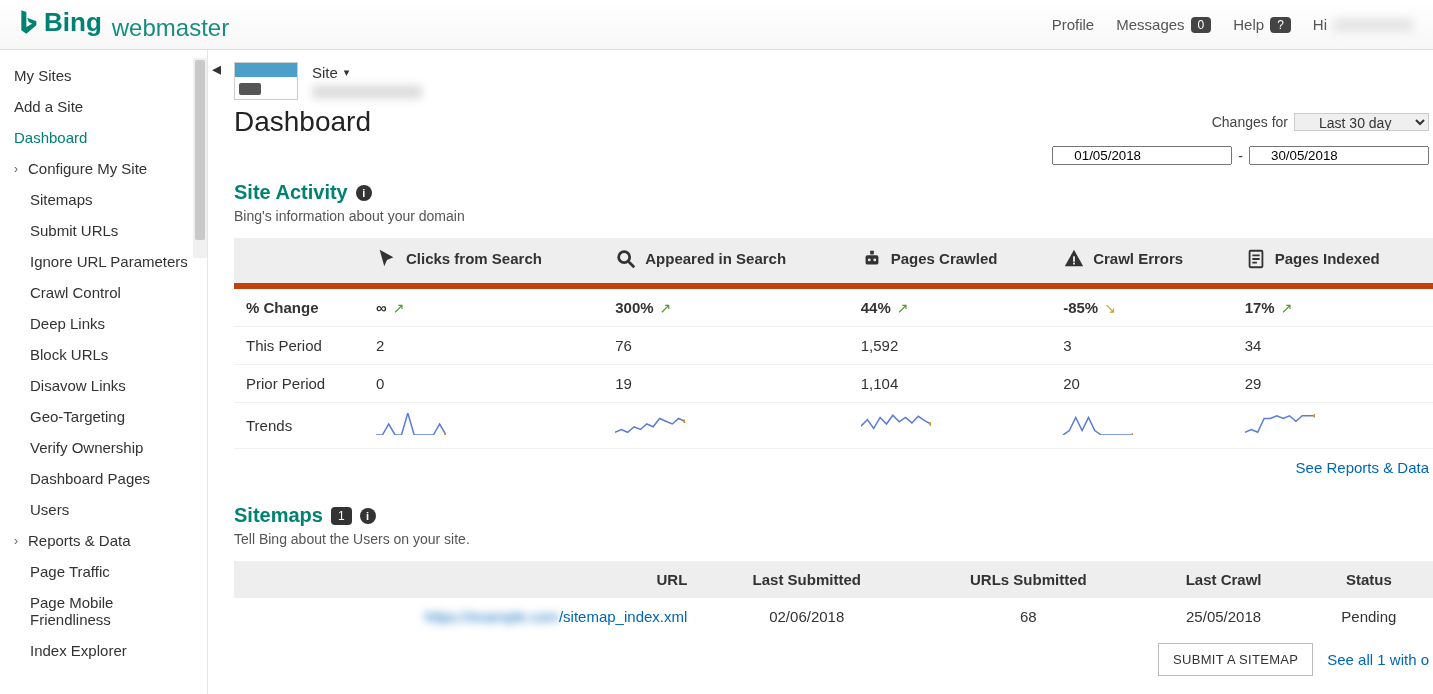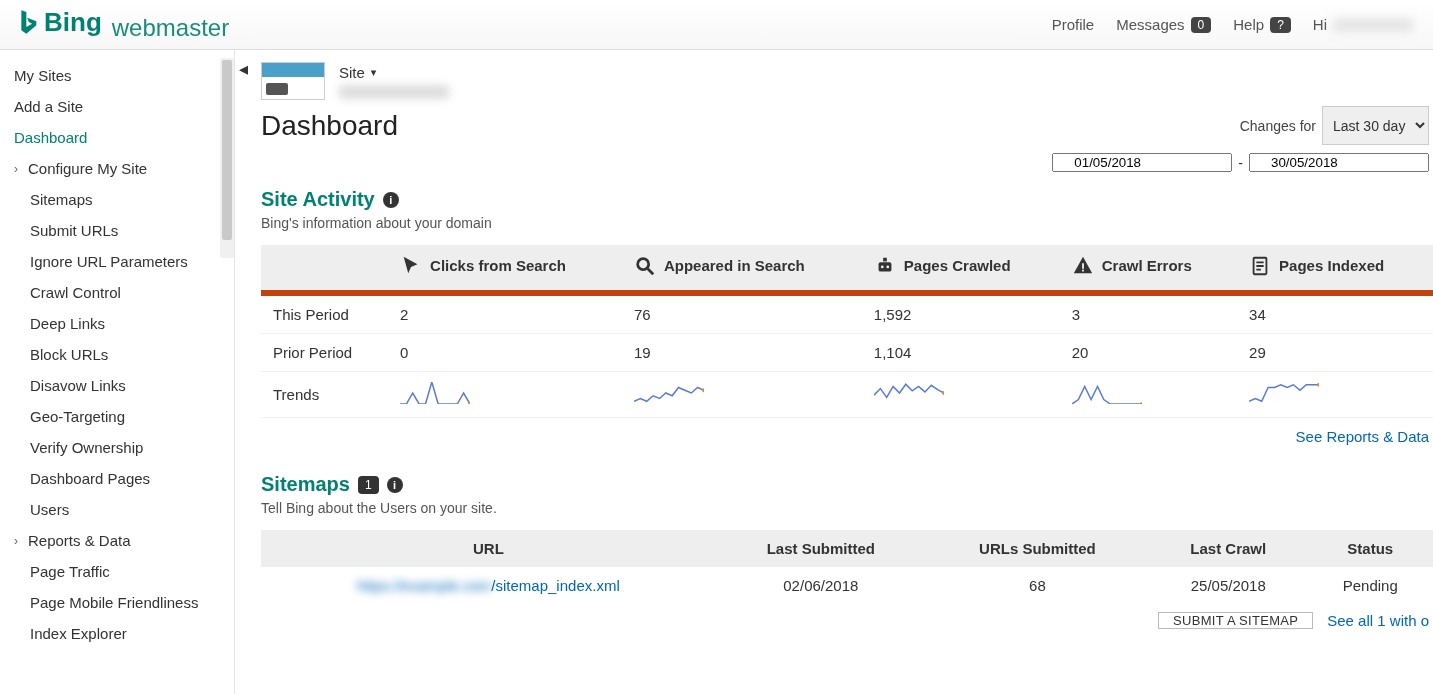--- a/index.html
+++ b/index.html
@@ -12,21 +12,21 @@
   .brand-bing { display:flex; align-items:center; color:#008272; font-weight:700; font-size:26px; gap:6px;}
   .brand-bing svg { width:20px; height:28px; }
   .brand-sub { color:#008272; font-weight:400; font-size:24px; opacity:.9;}
   .topnav { display:flex; align-items:center; gap:22px; font-size:15px; color:#555;}
   .topnav .item { display:flex; align-items:center; gap:6px; cursor:pointer;}
   .badge { background:#444; color:#fff; border-radius:4px; padding:1px 7px; font-size:12px; }
   .blurred { filter: blur(4px); opacity:.7; background:#ddd; border-radius:3px; display:inline-block; height:14px; width:80px;}
 
   
   .layout { display:flex; height: calc(100vh - 50px); overflow:hidden;}
-  .sidebar-wrap { position:relative; width:235px; border-right:1px solid #e5e5e5; background:#fff; }
+  .sidebar-wrap { position:relative; width:208px; border-right:1px solid #e5e5e5; background:#fff; }
   .sidebar { height:100%; overflow-y:auto; padding:10px 0 20px 0;}
   .sidebar-item { padding:7px 14px; font-size:15px; color:#333; cursor:pointer; display:flex; align-items:center; gap:4px;}
   .sidebar-item.level1 { font-weight:400; }
   .sidebar-item.level2 { padding-left:30px; font-size:15px; }
   .sidebar-item.active { color:#008272; }
   .sidebar-item .chev { width:10px; color:#666; font-size:12px;}
   .scrollbar-fake { position:absolute; right:0; top:8px; width:14px; height:200px; background:#f0f0f0; border-radius:2px;}
   .scrollbar-fake .thumb{ width:10px; margin:2px; height:180px; background:#c9c9c9; border-radius:2px;}
   .collapse-handle { position:absolute; top:8px; right:-14px; font-size:18px; color:#333; cursor:pointer;}
 
@@ -34,21 +34,21 @@
   .site-head { display:flex; align-items:center; gap:14px; margin-bottom:6px;}
   .site-thumb { width:64px; height:38px; border:1px solid #ccc; background:linear-gradient(#4aa0c9 0 40%,#fff 40% 100%); position:relative;}
   .site-thumb::after{content:""; position:absolute; left:4px; bottom:4px; width:22px; height:12px; background:#555; border-radius:2px;}
   .site-label { display:flex; align-items:center; gap:6px; font-size:15px; color:#333;}
   .site-label .chev-down{ font-size:11px; color:#333;}
   .site-url-blur { filter:blur(4px); background:#ddd; width:110px; height:14px; border-radius:3px; margin-top:4px;}
 
   .page-title-row { display:flex; align-items:center; justify-content:space-between; margin:4px 0 8px 0; padding-right:4px;}
   .page-title { font-size:28px; font-weight:400; color:#222;}
   .changes-for { display:flex; align-items:center; gap:6px; font-size:14px; color:#444;}
-  .changes-for select,.changes-for input { height:39px; border:1px solid #ccc; padding:0 6px; font-size:14px; color:#333;}
+  .changes-for select,.changes-for input { height:18px; border:1px solid #ccc; padding:0 20px; font-size:14px; color:#333;}
   .date-input { width:180px;padding-left:20px; }
 
   .date-range-row { display:flex; justify-content:flex-end; gap:6px; align-items:center; padding-right:4px; margin-bottom:16px;}
 
   .section-title-row { display:flex; align-items:center; gap:8px;}
   .section-title { color:#008272; font-size:20px; font-weight:600;}
   .count-badge { background:#333; color:#fff; border-radius:4px; padding:0 7px; font-size:12px; line-height:18px; height:18px;}
   .info-ic { width:16px; height:16px; border-radius:50%; background:#333; color:#fff; font-size:11px; font-weight:700; display:inline-flex; align-items:center; justify-content:center;}
   .section-sub { color:#555; font-size:14px; margin:4px 0 14px 0;}
 
@@ -64,26 +64,26 @@
   .arrow-up { color:#4d9b2e; margin-left:6px; font-size:14px;}
   .arrow-down { color:#c9a227; margin-left:6px; font-size:14px;}
   .spark { width:70px; height:22px; }
 
   .see-link-row { text-align:right; margin:10px 4px 28px 0;}
   .see-link { color:#0066b8; font-size:15px;}
 
   
   .sitemaps { width:100%; border-collapse:collapse;}
   .sitemaps thead tr { background:#eee;}
-  .sitemaps th,.sitemaps td { padding:10px 12px; font-size:15px; text-align:center;}
+  .sitemaps th,.sitemaps td { padding:10px 12px; font-size:15px; text-align:right;}
   .sitemaps th { font-weight:700; color:#333;}
   .sitemaps td.url a { color:#0066b8;}
   .sitemaps td.url .urlblur{ filter:blur(4px); color:#0066b8;}
   .sitemap-actions { display:flex; justify-content:flex-end; align-items:center; gap:14px; margin:8px 4px 28px 0;}
-  .btn-outline { border:1px solid #bbb; background:#fff; padding:0 14px; font-size:13px; letter-spacing:.3px; cursor:pointer; color:#333;}
+  .btn-outline { border:1px solid #bbb; background:#fff; padding:8px 14px; font-size:13px; letter-spacing:.3px; cursor:pointer; color:#333;}
 
   .hicon svg{ width:22px; height:22px; fill:#333;}
 </style>
 </head>
 <body>
 
 <div class="topbar">
   <div class="brand">
     <span class="brand-bing">
       <svg viewBox="0 0 24 32">
@@ -234,20 +234,28 @@
                   <rect x="11" y="16" width="2" height="2" fill="#eee"></rect>
                 </svg></span><span>Crawl Errors</span></th>
         <th><span class="hicon"><svg viewBox="0 0 24 24">
                   <rect x="5" y="3" width="14" height="18" rx="1" fill="none" stroke="#333" stroke-width="2"></rect>
                   <path d="M8 8h8M8 12h8M8 16h5" stroke="#333" stroke-width="2"></path>
                 </svg></span><span>Pages Indexed</span></th>
       </tr>
         </thead>
       <tbody id="activity-body">
           <tr>
+            <td class="row-label">% Change</td>
+            <td><span class="pct">∞</span><span class="arrow-up">↗</span></td>
+            <td><span class="pct">300%</span><span class="arrow-up">↗</span></td>
+            <td><span class="pct">44%</span><span class="arrow-up">↗</span></td>
+            <td><span class="pct">-85%</span><span class="arrow-down">↘</span></td>
+            <td><span class="pct">17%</span><span class="arrow-up">↗</span></td>
+          </tr>
+          <tr>
             <td class="">This Period</td>
             <td>2</td>
             <td>76</td>
             <td>1,592</td>
             <td>3</td>
             <td>34</td>
           </tr>
           <tr>
             <td class="">Prior Period</td>
             <td>0</td>

